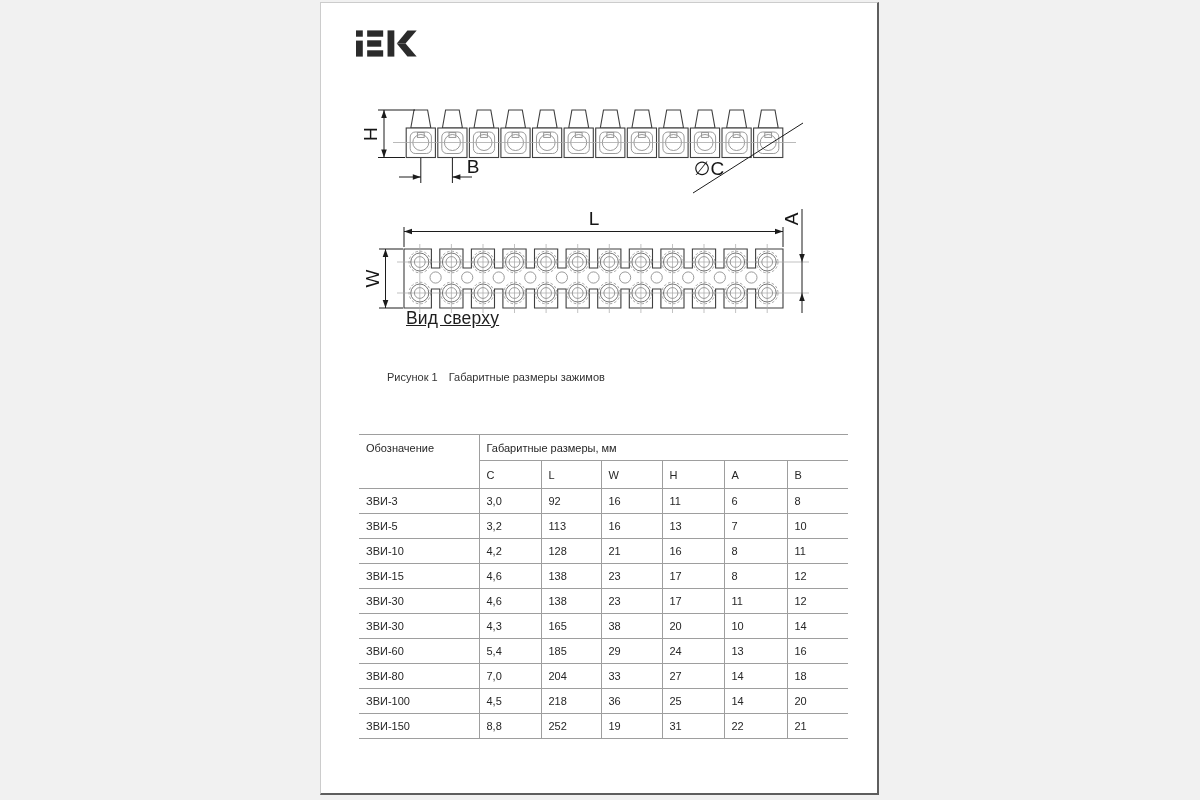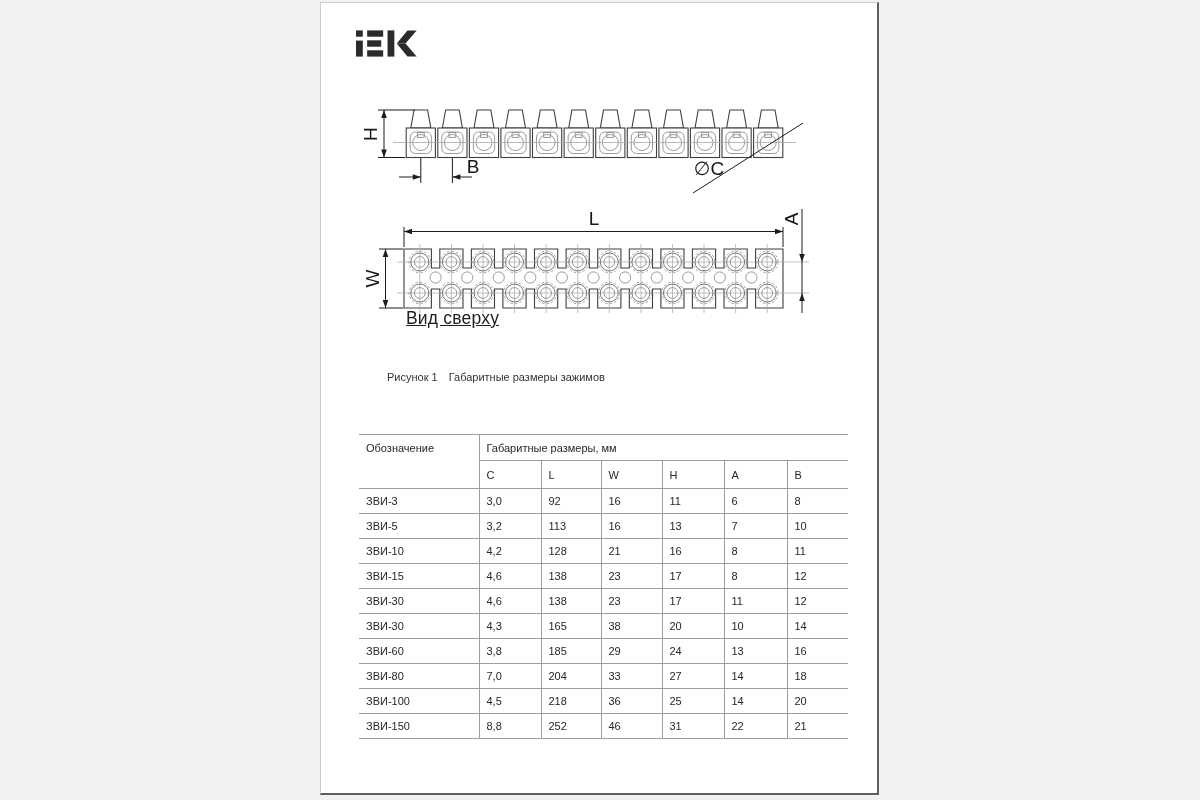--- a/index.html
+++ b/index.html
@@ -351,21 +351,21 @@
           <td>ЗВИ-30</td>
           <td class="vline">4,3</td>
           <td class="vline">165</td>
           <td class="vline">38</td>
           <td class="vline">20</td>
           <td class="vline">10</td>
           <td class="vline">14</td>
         </tr>
         <tr>
           <td>ЗВИ-60</td>
-          <td class="vline">3,8</td>
+          <td class="vline">5,4</td>
           <td class="vline">185</td>
           <td class="vline">29</td>
           <td class="vline">24</td>
           <td class="vline">13</td>
           <td class="vline">16</td>
         </tr>
         <tr>
           <td>ЗВИ-80</td>
           <td class="vline">7,0</td>
           <td class="vline">204</td>
@@ -380,21 +380,21 @@
           <td class="vline">218</td>
           <td class="vline">36</td>
           <td class="vline">25</td>
           <td class="vline">14</td>
           <td class="vline">20</td>
         </tr>
         <tr>
           <td>ЗВИ-150</td>
           <td class="vline">8,8</td>
           <td class="vline">252</td>
-          <td class="vline">46</td>
+          <td class="vline">19</td>
           <td class="vline">31</td>
           <td class="vline">22</td>
           <td class="vline">21</td>
         </tr>
       </tbody>
   </table>
 
 </div>
 
 </body></html>

